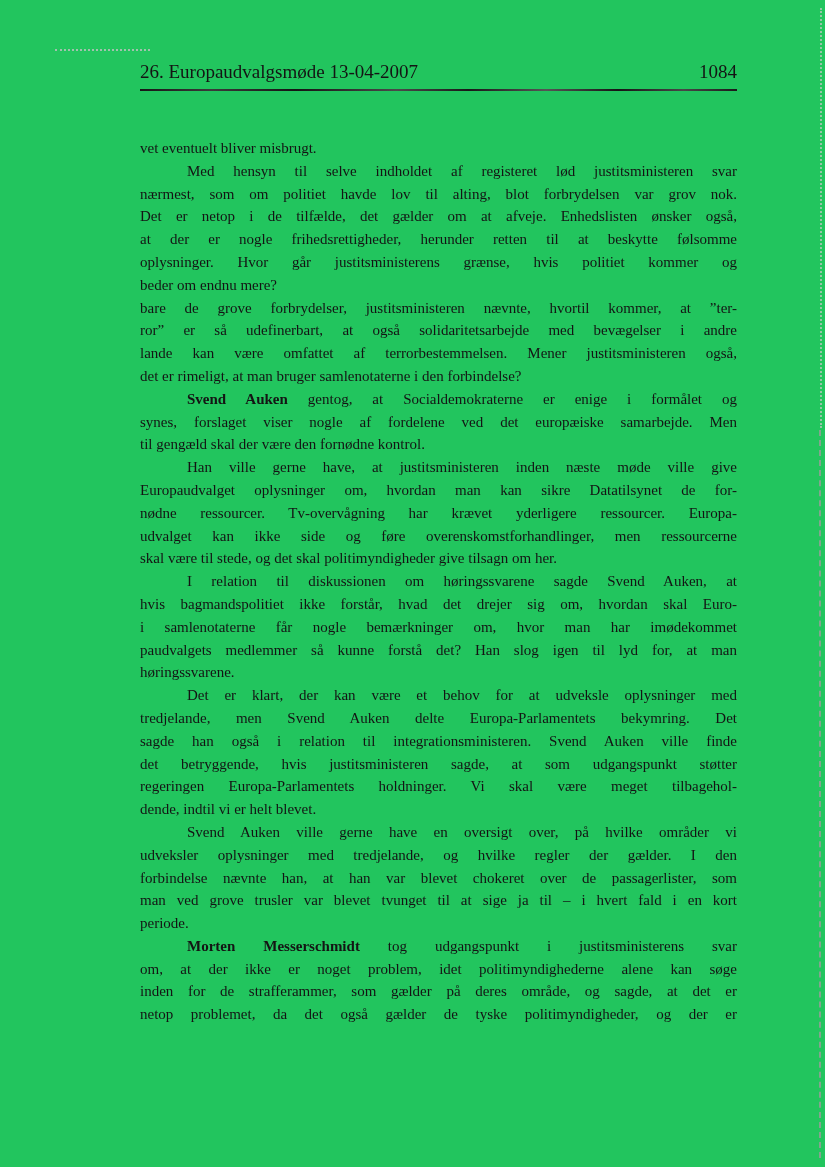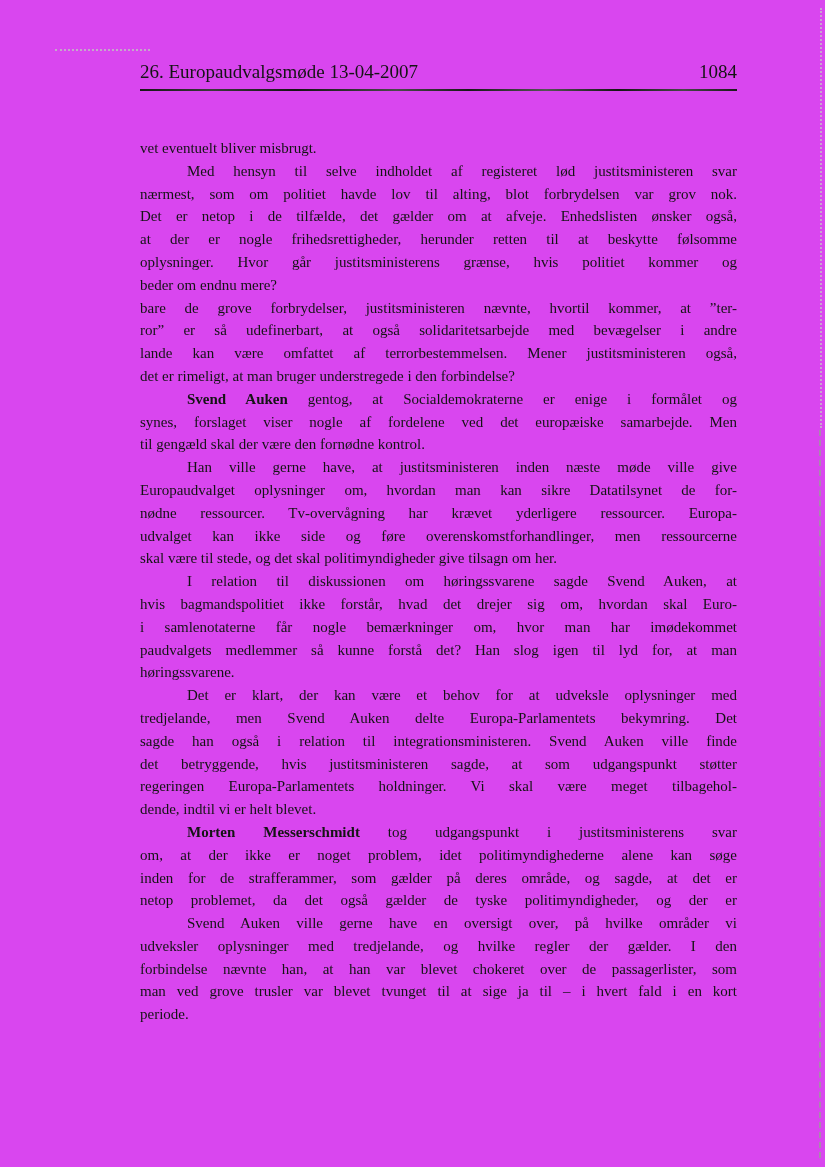--- a/index.html
+++ b/index.html
@@ -5,21 +5,21 @@
   html, body {
     margin: 0;
     padding: 0;
     background: #ffffff;
     font-family: "Liberation Serif", "DejaVu Serif", serif;
   }
   .page {
     position: relative;
     width: 825px;
     height: 1167px;
-    background: #d946ef;
+    background: #22c55e;
     overflow: hidden;
     color: var(--text-color, #141414);
   }
   
   .header {
     position: absolute;
     left: 140px;
     top: 61px;
     width: 597px;
     display: flex;
@@ -110,21 +110,21 @@
         <div class="line">nærmest, som om politiet havde lov til alting, blot forbrydelsen var grov nok.</div>
         <div class="line">Det er netop i de tilfælde, det gælder om at afveje. Enhedslisten ønsker også,</div>
         <div class="line">at der er nogle frihedsrettigheder, herunder retten til at beskytte følsomme</div>
         <div class="line">oplysninger. Hvor går justitsministerens grænse, hvis politiet kommer og</div>
         <div class="line flush">beder om endnu mere?</div>
       </div>
       <div class="para">
         <div class="line">bare de grove forbrydelser, justitsministeren nævnte, hvortil kommer, at ”ter-</div>
         <div class="line">ror” er så udefinerbart, at også solidaritetsarbejde med bevægelser i andre</div>
         <div class="line">lande kan være omfattet af terrorbestemmelsen. Mener justitsministeren også,</div>
-        <div class="line flush">det er rimeligt, at man bruger understregede i den forbindelse?</div>
+        <div class="line flush">det er rimeligt, at man bruger samlenotaterne i den forbindelse?</div>
       </div>
       <div class="para">
         <div class="line indent"><b>Svend Auken</b> gentog, at Socialdemokraterne er enige i formålet og</div>
         <div class="line">synes, forslaget viser nogle af fordelene ved det europæiske samarbejde. Men</div>
         <div class="line flush">til gengæld skal der være den fornødne kontrol.</div>
       </div>
       <div class="para">
         <div class="line indent">Han ville gerne have, at justitsministeren inden næste møde ville give</div>
         <div class="line">Europaudvalget oplysninger om, hvordan man kan sikre Datatilsynet de for-</div>
         <div class="line">nødne ressourcer. Tv-overvågning har krævet yderligere ressourcer. Europa-</div>
@@ -140,27 +140,27 @@
       </div>
       <div class="para">
         <div class="line indent">Det er klart, der kan være et behov for at udveksle oplysninger med</div>
         <div class="line">tredjelande, men Svend Auken delte Europa-Parlamentets bekymring. Det</div>
         <div class="line">sagde han også i relation til integrationsministeren. Svend Auken ville finde</div>
         <div class="line">det betryggende, hvis justitsministeren sagde, at som udgangspunkt støtter</div>
         <div class="line">regeringen Europa-Parlamentets holdninger. Vi skal være meget tilbagehol-</div>
         <div class="line flush">dende, indtil vi er helt blevet.</div>
       </div>
       <div class="para">
-        <div class="line indent"><b>Morten Messerschmidt</b> tog udgangspunkt i justitsministerens svar</div>
-        <div class="line">om, at der ikke er noget problem, idet politimyndighederne alene kan søge</div>
-        <div class="line">inden for de strafferammer, som gælder på deres område, og sagde, at det er</div>
-        <div class="line">netop problemet, da det også gælder de tyske politimyndigheder, og der er</div>
-      </div>
-      <div class="para">
         <div class="line indent">Svend Auken ville gerne have en oversigt over, på hvilke områder vi</div>
         <div class="line">udveksler oplysninger med tredjelande, og hvilke regler der gælder. I den</div>
         <div class="line">forbindelse nævnte han, at han var blevet chokeret over de passagerlister, som</div>
         <div class="line">man ved grove trusler var blevet tvunget til at sige ja til – i hvert fald i en kort</div>
         <div class="line flush">periode.</div>
       </div>
+      <div class="para">
+        <div class="line indent"><b>Morten Messerschmidt</b> tog udgangspunkt i justitsministerens svar</div>
+        <div class="line">om, at der ikke er noget problem, idet politimyndighederne alene kan søge</div>
+        <div class="line">inden for de strafferammer, som gælder på deres område, og sagde, at det er</div>
+        <div class="line">netop problemet, da det også gælder de tyske politimyndigheder, og der er</div>
+      </div>
     </div>
 
 </div>
 
 </body></html>

